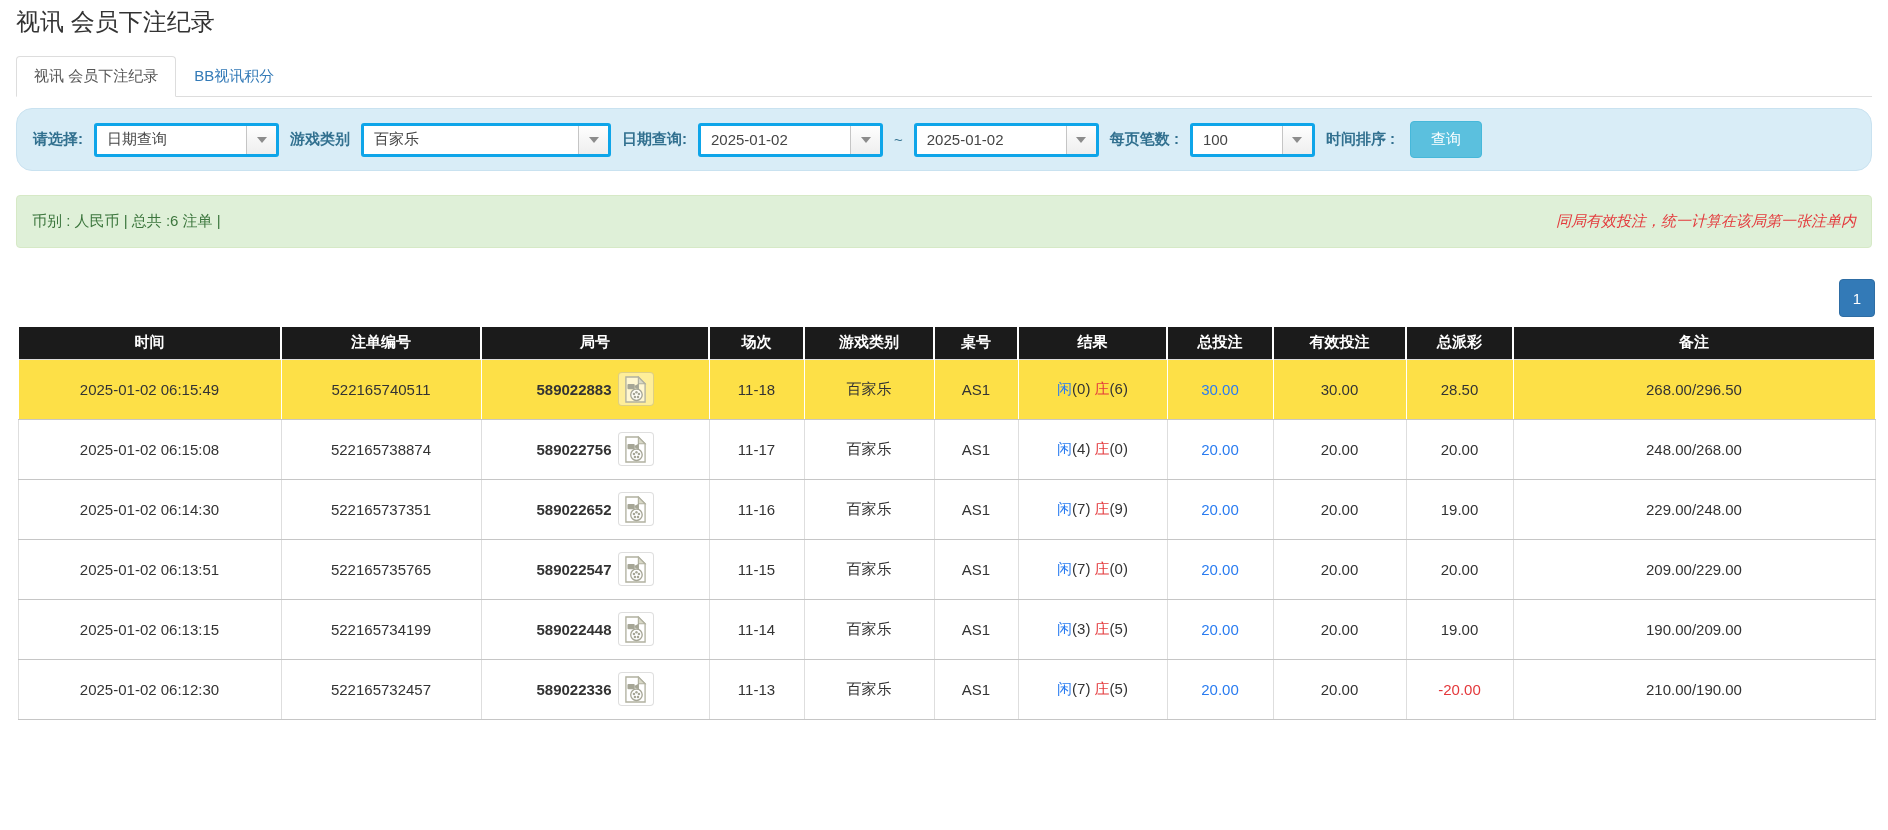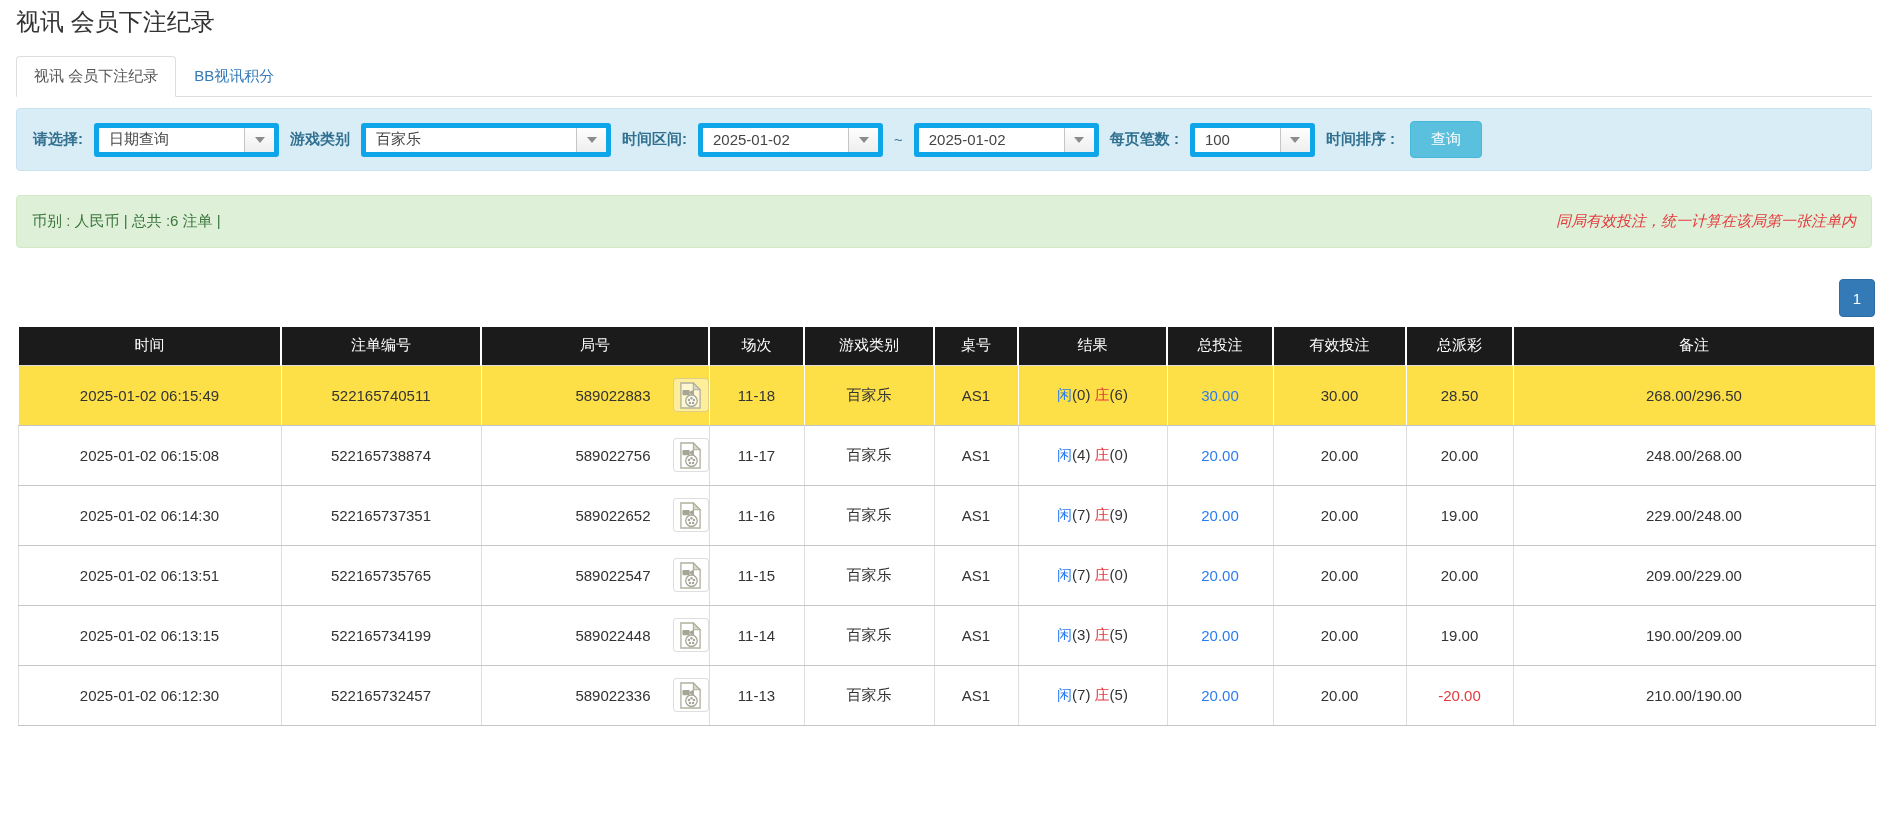--- a/index.html
+++ b/index.html
@@ -8,56 +8,56 @@
   
   .page-title { margin:6px 0 0 16px; font-size:24px; font-weight:400; color:#333; }
 
   
   .tabbar { margin:18px 16px 0 16px; border-bottom:1px solid #ddd; display:flex; }
   .tab { font-size:15px; padding:10px 17px; margin-bottom:-1px; cursor:pointer; }
   .tab.active { background:#fff; border:1px solid #ddd; border-bottom:1px solid #fff; border-radius:4px 4px 0 0; color:#555; }
   .tab.link { color:#337ab7; border:1px solid transparent; }
 
   
-  .filter-panel { margin:11px 16px 0 16px; background:#d9edf7; border:1px solid #c9e2f0; border-radius:4px;
+  .filter-panel { margin:11px 16px 0 16px; background:#d9edf7; border:1px solid #c9e2f0; border-radius:16px;
                   padding:12px 16px; display:flex; align-items:center; gap:11px; }
   .f-label { font-size:15px; font-weight:bold; color:#31708f; white-space:nowrap; }
-  .combo { display:inline-flex; height:34px; border:5px solid #0ea5e9; border-radius:3px; background:#fff; overflow:hidden; }
+  .combo { display:inline-flex; height:34px; border:3px solid #0ea5e9; border-radius:3px; background:#fff; overflow:hidden; }
   .combo .val { display:flex; align-items:center; padding:0 10px; font-size:15px; color:#454545; background:#fff; }
   .combo .btn { width:30px; border-left:1px solid #c5c5c5; background:linear-gradient(#fefefe,#eeeeee); display:flex; align-items:center; justify-content:center; cursor:pointer; }
   .caret { width:0; height:0; border-left:5px solid transparent; border-right:5px solid transparent; border-top:6px solid #8c8c8c; }
   .tilde { font-size:15px; color:#31708f; }
   .search-btn { margin-left:4px; background:#5bc0de; border:1px solid #46b8da; color:#fff; font-size:15px;
                 padding:8px 20px; border-radius:4px; cursor:pointer; }
 
   
   .info-bar { margin:24px 16px 0 16px; background:#dff0d8; border:1px solid #d6e9c6; border-radius:4px;
               padding:16px 15px; display:flex; justify-content:space-between; align-items:flex-end; }
   .info-left { color:#3c763d; font-size:15px; }
   .info-right { color:#e4393c; font-size:15px;font-style:italic; }
 
   
   .pager-row { display:flex; justify-content:flex-end; margin:31px 13px 0 0; }
   .page-btn { min-width:36px; height:38px; background:#337ab7; border:1px solid #2e6da4; border-radius:4px;
               color:#fff; font-size:15px; display:flex; align-items:center; justify-content:center; cursor:pointer; }
 
   
   table { border-collapse:collapse; table-layout:fixed; margin:10px 14px 0 17px; width:1857px; }
-  th { background:#1b1b1b; color:#fff; font-size:15px; font-weight:normal; height:38px;
+  th { background:#1b1b1b; color:#fff; font-size:15px; font-weight:bold; height:32px;
        border-left:2px solid #fff; border-right:2px solid #fff; text-align:center; }
   tbody td { height:60px; text-align:center; font-size:15px; color:#333; background:#fff;
              border:1px solid #dedede; border-bottom:1px solid #c6c6c6; }
   tr.hl td { background:#fde047; border-left-color:#fff; border-right-color:#fff; }
   td.blue-link, .blue { color:#2a7cf0; }
   .red { color:#e4393c; }
   td .paren { color:#333; }
   td.blue-link { cursor:pointer; }
   td.neg { color:#e4393c;margin-left:46px; }
 
-  .round-cell { display:flex; align-items:center; justify-content:flex-end; gap:22px; }
+  .round-cell { display:flex; align-items:center; justify-content:center; gap:6px;font-weight:bold; }
   .video-btn { display:inline-flex; align-items:center; justify-content:center; width:36px; height:34px;
                background:rgba(255,255,255,0.45); border:1px solid rgba(0,0,0,0.13); border-radius:4px; cursor:pointer; }
 
   tr.foot td { background:#9b9b9b; color:#fff; height:40px; font-size:15px;
                border:3px solid #fff; border-top-width:4px; border-bottom-width:1px; }
   tr.foot.last td { border-top-width:4px; }
 </style>
 </head>
 <body>
 
@@ -78,21 +78,21 @@
   </div>
 
   <span class="f-label">游戏类别</span>
   <div class="combo" style="width:250px">
     <span class="val" style="flex:1">百家乐</span>
     <span class="btn">
         <span class="caret"></span>
       </span>
   </div>
 
-  <span class="f-label">时间区间:</span>
+  <span class="f-label">日期查询:</span>
   <div class="combo" style="width:185px">
     <span class="val" style="flex:1">2025-01-02</span>
     <span class="btn">
         <span class="caret"></span>
       </span>
   </div>
   <span class="tilde">~</span>
   <div class="combo" style="width:185px">
     <span class="val" style="flex:1">2025-01-02</span>
     <span class="btn">

